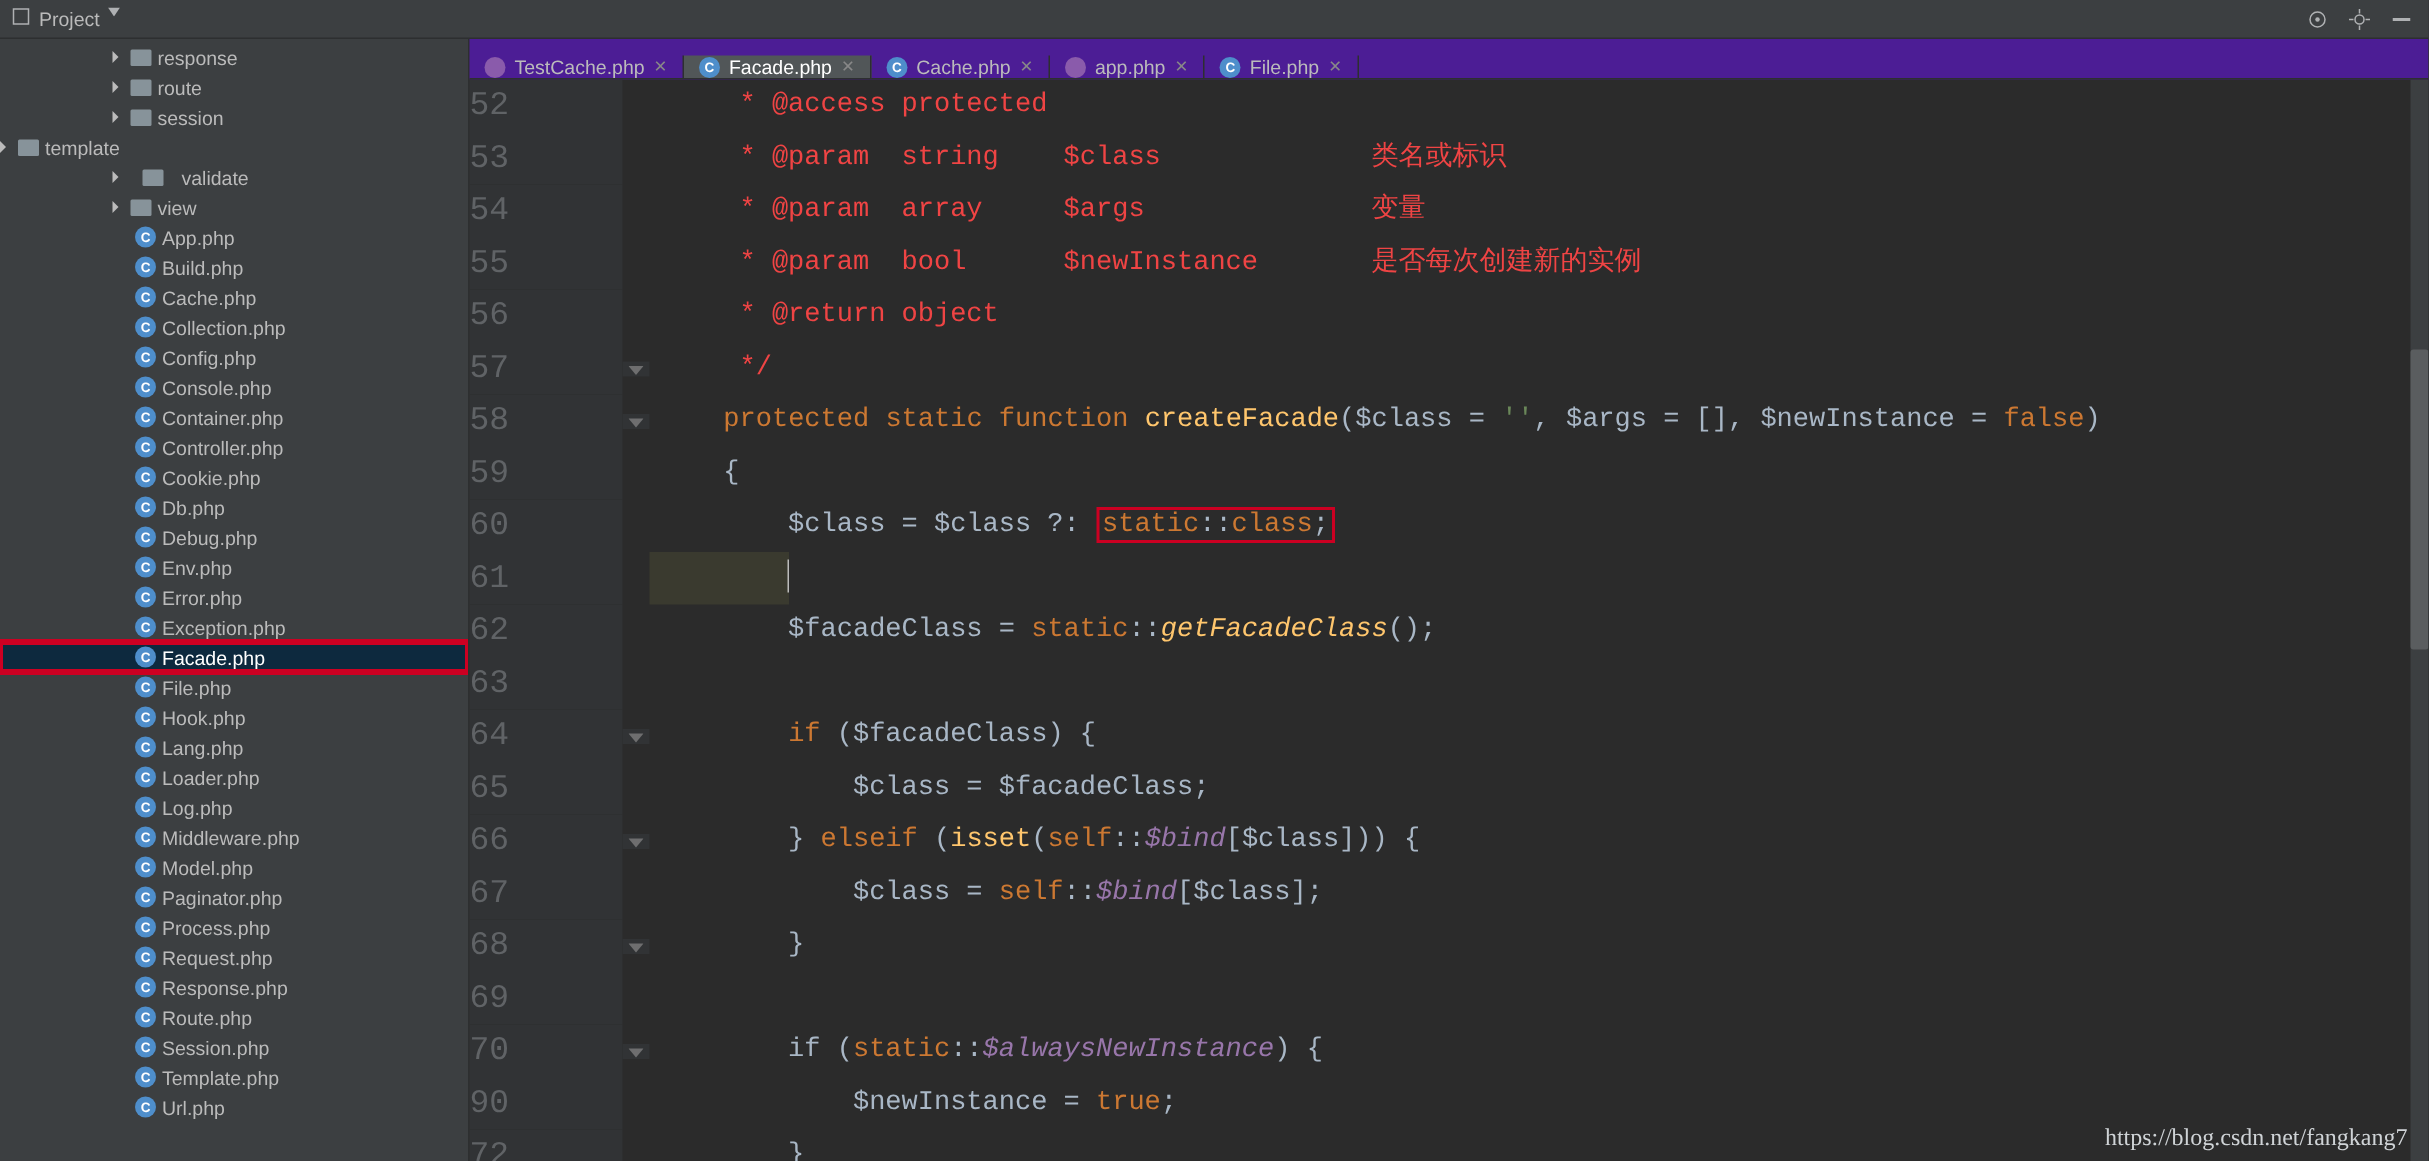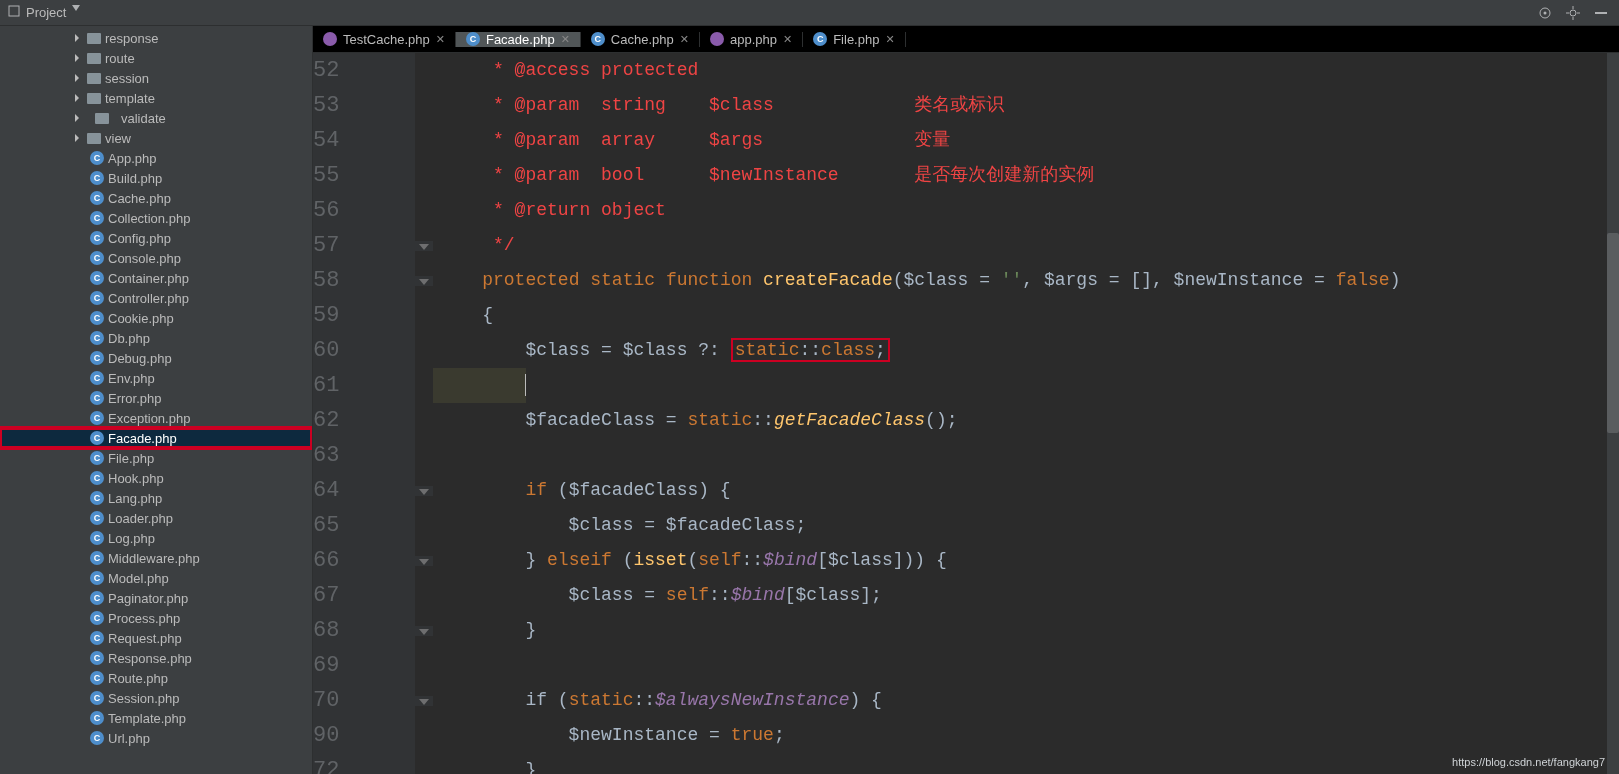--- a/index.html
+++ b/index.html
@@ -10,21 +10,21 @@
 .top-toolbar .icon-btn{width:20px;height:20px;display:flex;align-items:center;justify-content:center;color:#afb1b3;cursor:pointer}
 .main-row{display:flex;height:calc(100% - 26px)}
 .sidebar{width:312px;background:#3c3f41;border-right:1px solid #2d2f30;overflow:hidden}
 .tree{padding-top:2px}
 .tree-node{display:flex;align-items:center;height:20px;gap:4px;cursor:pointer;white-space:nowrap}
 .tree-node.folder .arrow{width:0;height:0;border-left:4px solid #bbb;border-top:4px solid transparent;border-bottom:4px solid transparent;margin-right:4px}
 .folder-icon{width:14px;height:11px;background:#87939a;border-radius:1px;display:inline-block}
 .file-icon{width:14px;height:14px;border-radius:50%;background:#4e8ecb;color:#fff;font-size:9px;font-weight:bold;display:flex;align-items:center;justify-content:center}
 .tree-node.selected{background:#0d293e;color:#fff;box-shadow:inset 0 0 0 2px #cc0022;outline:2px solid #cc0022}
 .editor-area{flex:1;display:flex;flex-direction:column;background:#2b2b2b;min-width:0}
-.tabs{height:26px;background:#000000;display:flex;align-items:center;border-bottom:1px solid #2d2f30}
+.tabs{height:26px;background:#4c1d95;display:flex;align-items:flex-end;border-bottom:1px solid #2d2f30}
 .tab{display:flex;align-items:center;gap:6px;padding:0 10px;border-right:1px solid #2d2f30;cursor:pointer;color:#bbb}
 .tab.active{background:#515658;color:#fff}
 .tab .close-x{color:#888;font-size:11px}
 .tab-icon{width:14px;height:14px;border-radius:50%;background:#4e8ecb;color:#fff;font-size:9px;font-weight:bold;display:flex;align-items:center;justify-content:center}
 .tab-icon.mini{background:#8a5bab}
 .code-scroller{flex:1;overflow:hidden;position:relative}
 .code{font-family:Consolas,"Courier New",monospace;font-size:18px;line-height:35px}
 .code-line{display:flex;align-items:center;height:35px}
 .gutter{width:80px;text-align:left;padding-right:22px;color:#606366;background:#313335;user-select:none;font-size:22px}
 .gutter-gap{width:18px;background:#313335;display:flex;align-items:center;justify-content:center}
@@ -37,21 +37,21 @@
 .c{color:#ef4444}      
 .kw{color:#cc7832}       
 .fn{color:#ffc66d}      
 .str{color:#6a8759}      
 .prop{color:#9876aa}     
 .it{font-style:italic}
 .op{color:#a9b7c6}
 .boxed{border:2px solid #cc0022;padding:0 2px}
 .scrollbar-proxy{position:absolute;right:0;top:0;width:12px;height:100%;background:#3c3f41}
 .scrollbar-proxy .thumb{position:absolute;right:0;width:12px;height:200px;top:180px;background:#5a5d5f;border-radius:2px}
-.watermark{position:absolute;right:14px;bottom:6px;color:#cfd3d6;font-size:11px;font-family:Liberation Sans, sans-serif}
+.watermark{position:absolute;right:14px;bottom:6px;color:#cfd3d6;font-size:16px;font-family:Liberation Serif, serif}
 </style>
 </head>
 <body>
 
 <div class="root">
   <div class="top-toolbar">
     <div class="proj">
       <svg width="12" height="12">
           <rect x="1" y="1" width="10" height="10" fill="none" stroke="#afb1b3"></rect>
         </svg>
@@ -97,21 +97,21 @@
           <div class="tree-node folder" style="padding-left: 75px;">
             <span class="arrow"></span>
             <span class="folder-icon"></span>
             <span>route</span>
           </div>
           <div class="tree-node folder" style="padding-left: 75px;">
             <span class="arrow"></span>
             <span class="folder-icon"></span>
             <span>session</span>
           </div>
-          <div class="tree-node folder" style="padding-left: 75px; text-align: center;">
+          <div class="tree-node folder" style=" text-align: center;">
             <span class="arrow"></span>
             <span class="folder-icon"></span>
             <span>template</span>
           </div>
           <div class="tree-node folder" style="padding-left: 75px; gap: 12px;">
             <span class="arrow"></span>
             <span class="folder-icon"></span>
             <span>validate</span>
           </div>
           <div class="tree-node folder" style="padding-left: 75px; align-items: center;">

